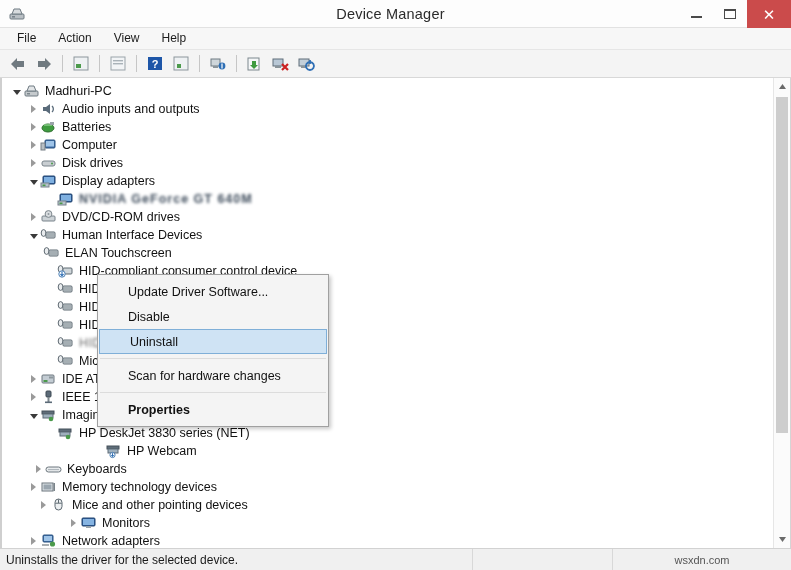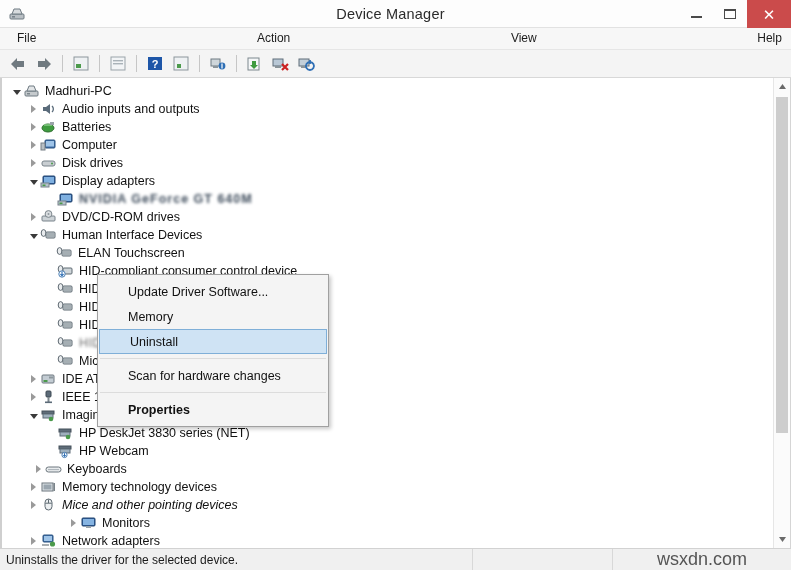--- a/index.html
+++ b/index.html
@@ -82,21 +82,20 @@
   
   .menubar {
     height: 22px;
     flex: 0 0 22px;
     background: #f7f7f7;
     border-bottom: 1px solid #e6e6e6;
     display: flex;
     align-items: center;
     padding-left: 8px;
     gap: 4px;
-    justify-content: space-between;
   }
   .menubar .mi {
     font-size: 12px;
     color: #1c1c1c;
     padding: 2px 9px;
     line-height: 1.2;
   }
 
   
   .toolbar {
@@ -242,21 +241,21 @@
     padding: 0 6px;
     border-right: 1px solid #d8d8d8;
   }
   .sb-pane.main { flex: 0 0 473px; }
   .sb-pane.mid  { flex: 0 0 140px; }
   .sb-pane.wm {
     flex: 1 1 auto;
     border-right: none;
     justify-content: center;
     color: #555555;
-    font-size: 18px;
+    font-size: 11px;
   }
 
   
   .ctxmenu {
     position: absolute;
     left: 95px;
     top: 196px;
     width: 232px;
     background: #f4f4f4;
     border: 1px solid #a0a0a0;
@@ -468,21 +467,21 @@
         </div>
         <div class="row" style="padding-left: 25px;">
           <span class="twisty expanded"></span>
           <span class="ico"><svg width="17" height="16" viewBox="0 0 17 16">
               <ellipse cx="3.6" cy="6" rx="2.4" ry="3.4" fill="#e9ecee" stroke="#5f6a72"></ellipse>
        <rect x="6" y="5" width="9" height="6" rx="1" fill="#cfd6da" stroke="#5f6a72"></rect>
        <path d="M7 7 h7 M7 9 h7" stroke="#7d878d" stroke-width="1"></path>
             </svg></span>
           <span class="label">Human Interface Devices</span>
         </div>
-        <div class="row" style="padding-left: 41px;">
+        <div class="row" style="padding-left: 28px;">
           <span class="twisty"></span>
           <span class="ico"><svg width="17" height="16" viewBox="0 0 17 16">
               <ellipse cx="3.6" cy="6" rx="2.4" ry="3.4" fill="#e9ecee" stroke="#5f6a72"></ellipse>
        <rect x="6" y="5" width="9" height="6" rx="1" fill="#cfd6da" stroke="#5f6a72"></rect>
        <path d="M7 7 h7 M7 9 h7" stroke="#7d878d" stroke-width="1"></path>
             </svg></span>
           <span class="label">ELAN Touchscreen</span>
         </div>
         <div class="row" style="padding-left: 42px;">
           <span class="twisty"></span>
@@ -568,21 +567,21 @@
         </div>
         <div class="row" style="padding-left: 42px;">
           <span class="twisty"></span>
           <span class="ico"><svg width="17" height="16" viewBox="0 0 17 16">
               <rect x="2" y="4" width="12" height="3" fill="#5f6d79" stroke="#44505a"></rect>
        <rect x="3" y="7" width="10" height="4" fill="#9fb0bd" stroke="#5f6d79"></rect>
        <circle cx="11" cy="12" r="2.3" fill="#4b9a4b"></circle>
             </svg></span>
           <span class="label">HP DeskJet 3830 series (NET)</span>
         </div>
-        <div class="row" style="padding-left: 42px;">
+        <div class="row" style="padding-left: 42px; margin-left: 48px;">
           <span class="twisty"></span>
           <span class="ico"><svg width="17" height="16" viewBox="0 0 17 16">
               <rect x="2" y="3" width="12" height="3" fill="#5f6d79" stroke="#44505a"></rect>
        <rect x="3" y="6" width="10" height="4" fill="#9fb0bd" stroke="#5f6d79"></rect>
        <circle cx="7.5" cy="12" r="2.6" fill="#ffffff" stroke="#4b7fb5"></circle>
        <path d="M7.5 10.2 L7.5 13.4 M6.2 12.2 L7.5 13.6 L8.8 12.2" stroke="#2f6fb5" stroke-width="1" fill="none"></path>
             </svg></span>
           <span class="label">HP Webcam</span>
         </div>
         <div class="row" style="padding-left: 30px;">
@@ -595,21 +594,21 @@
         </div>
         <div class="row" style="padding-left: 25px;">
           <span class="twisty collapsed"></span>
           <span class="ico"><svg width="17" height="16" viewBox="0 0 17 16">
               <rect x="2" y="4" width="11" height="8" fill="#dfe4e7" stroke="#6d777e"></rect>
        <rect x="3.5" y="5.5" width="8" height="5" fill="#9aa6af"></rect>
        <rect x="13.5" y="4" width="1.4" height="8" fill="#6d777e"></rect>
             </svg></span>
           <span class="label">Memory technology devices</span>
         </div>
-        <div class="row" style="padding-left: 25px; font-style: italic;">
+        <div class="row" style="padding-left: 35px;">
           <span class="twisty collapsed"></span>
           <span class="ico"><svg width="17" height="16" viewBox="0 0 17 16">
               <rect x="5" y="2" width="7" height="11" rx="3.5" fill="#eceff1" stroke="#5f6a72"></rect>
        <path d="M8.5 2.4 L8.5 6" stroke="#5f6a72" stroke-width="1"></path>
        <path d="M5.2 6.2 h6.6" stroke="#5f6a72" stroke-width="1"></path>
             </svg></span>
           <span class="label">Mice and other pointing devices</span>
         </div>
         <div class="row" style="padding-left: 25px; margin-left: 40px;">
           <span class="twisty collapsed"></span>
@@ -627,21 +626,21 @@
        <rect x="4" y="3" width="8" height="5" fill="#9fc4e8"></rect>
        <circle cx="12.5" cy="11" r="2.6" fill="#4b9a4b"></circle>
        <path d="M2 12 h7" stroke="#6d777e" stroke-width="1.2"></path>
             </svg></span>
           <span class="label">Network adapters</span>
         </div>
       </div>
 
     <div class="ctxmenu">
       <div class="ctxitem">Update Driver Software...</div>
-      <div class="ctxitem">Memory</div>
+      <div class="ctxitem">Disable</div>
       <div class="ctxitem highlight">Uninstall</div>
       <div class="ctxsep"></div>
       <div class="ctxitem">Scan for hardware changes</div>
       <div class="ctxsep"></div>
       <div class="ctxitem bold">Properties</div>
     </div>
 
     <div class="vscroll">
       <div class="sb-arrow">
         <svg width="9" height="7" viewBox="0 0 9 7">

